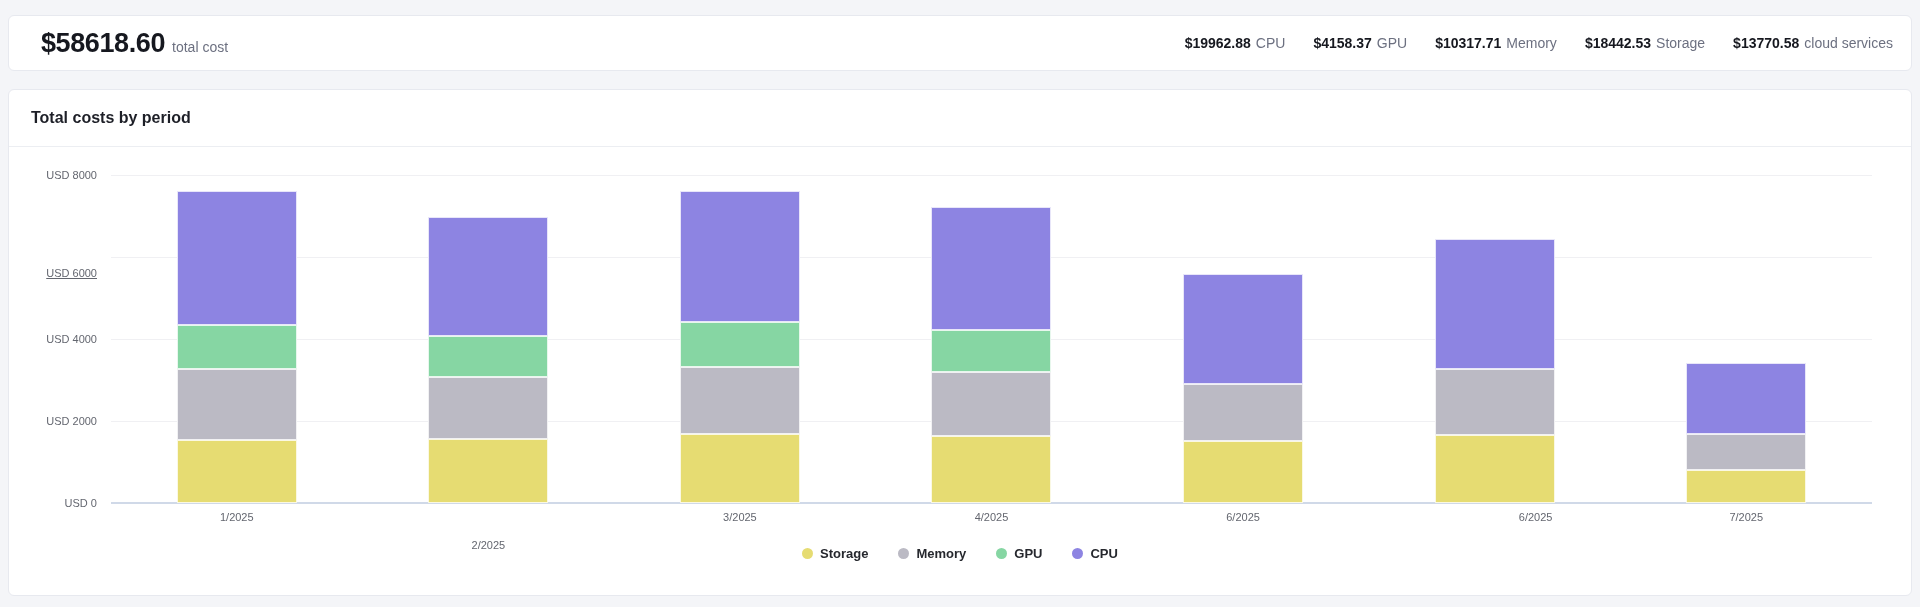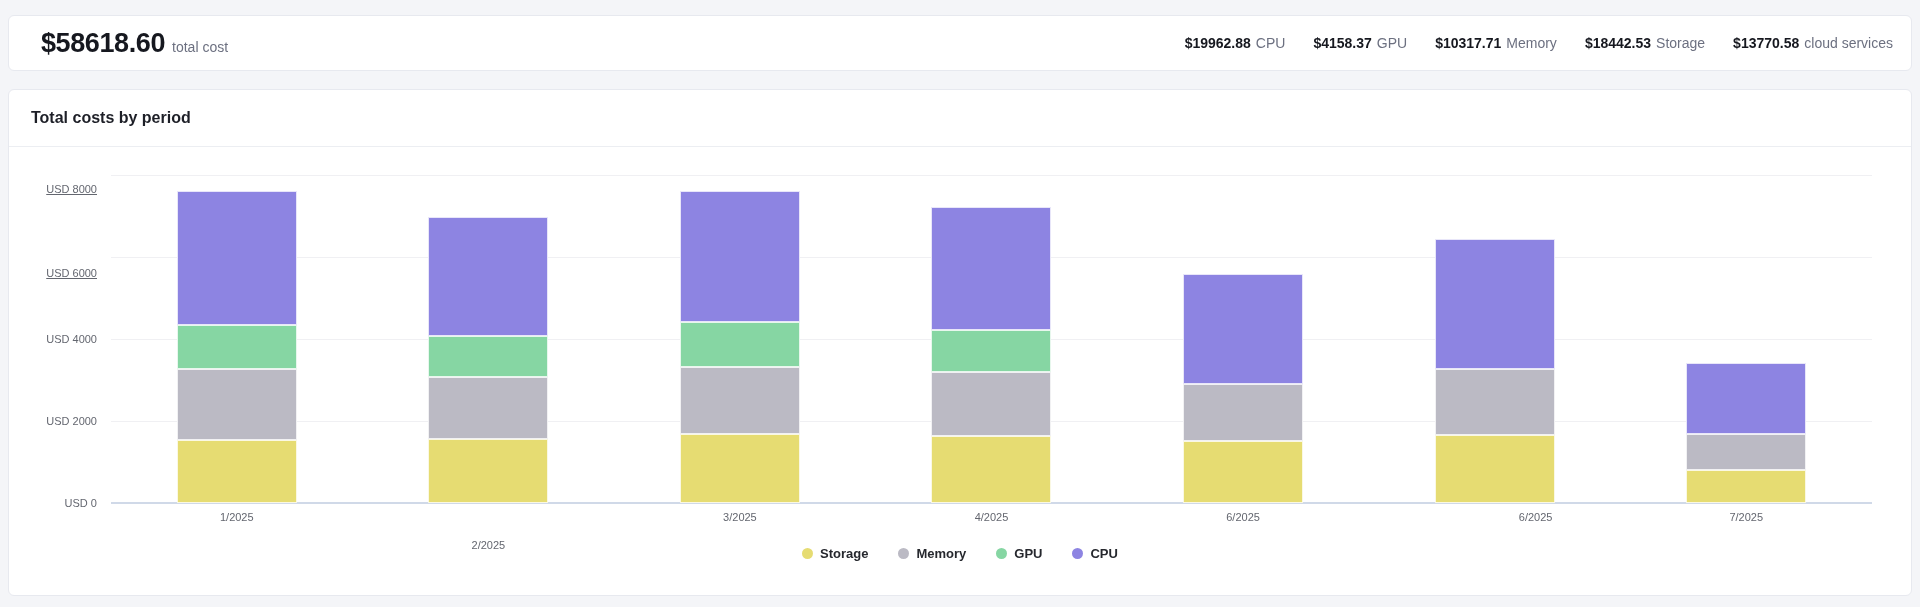--- a/index.html
+++ b/index.html
@@ -180,17 +180,17 @@
           </div>
           <div class="legend-item">
             <span class="legend-dot" style="background: rgb(141, 132, 226);"></span>
             <span class="legend-label">CPU</span>
           </div>
         </div>
     <div class="y-label" style="top: 350px;">USD 0</div>
         <div class="y-label" style="top: 268px;">USD 2000</div>
         <div class="y-label" style="top: 186px;">USD 4000</div>
         <div class="y-label" style="top: 120px; text-decoration: underline;">USD 6000</div>
-        <div class="y-label" style="top: 36px; text-decoration: underline;">USD 8000</div>
+        <div class="y-label" style="top: 22px;">USD 8000</div>
       </div>
   </div>
 
 </div>
 
 </body></html>

